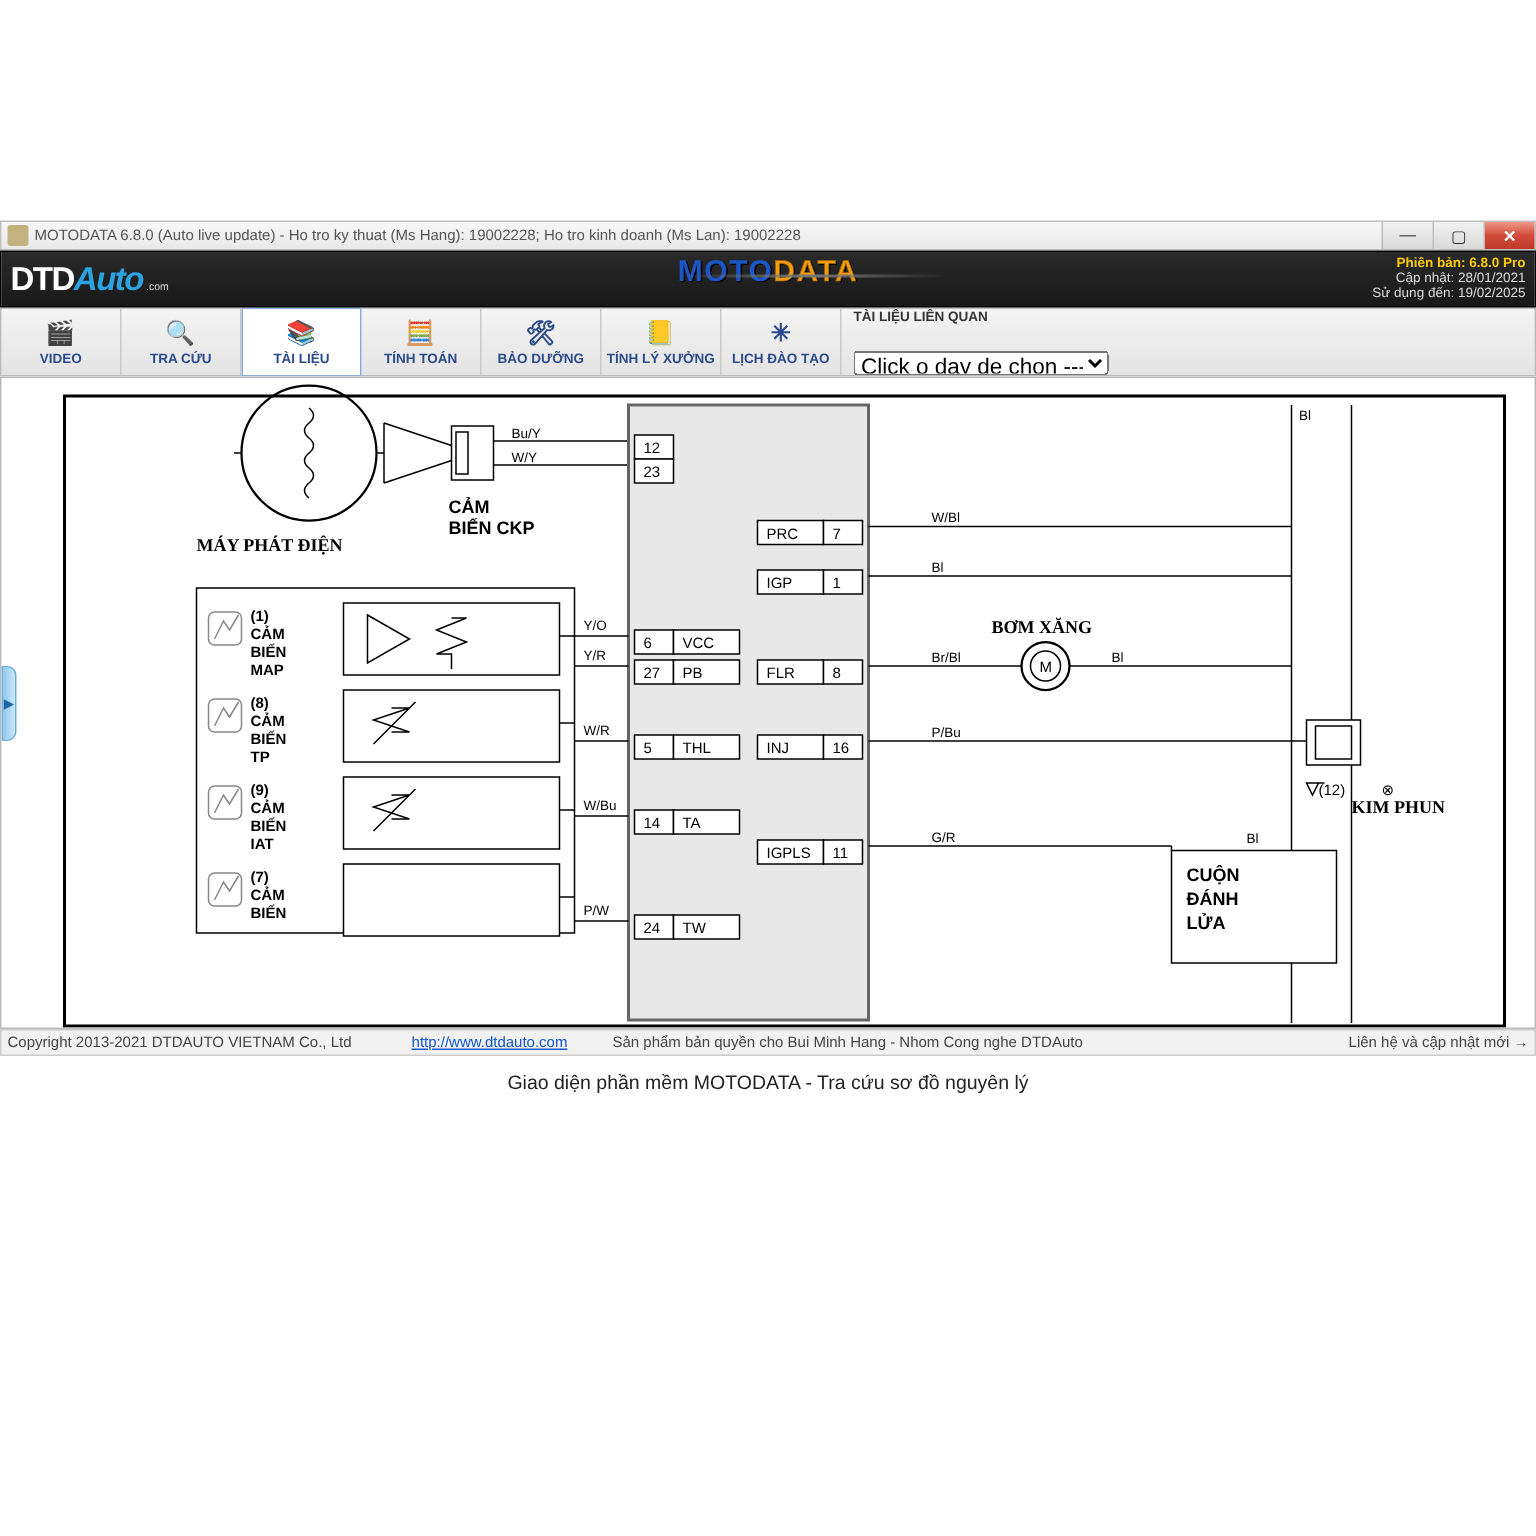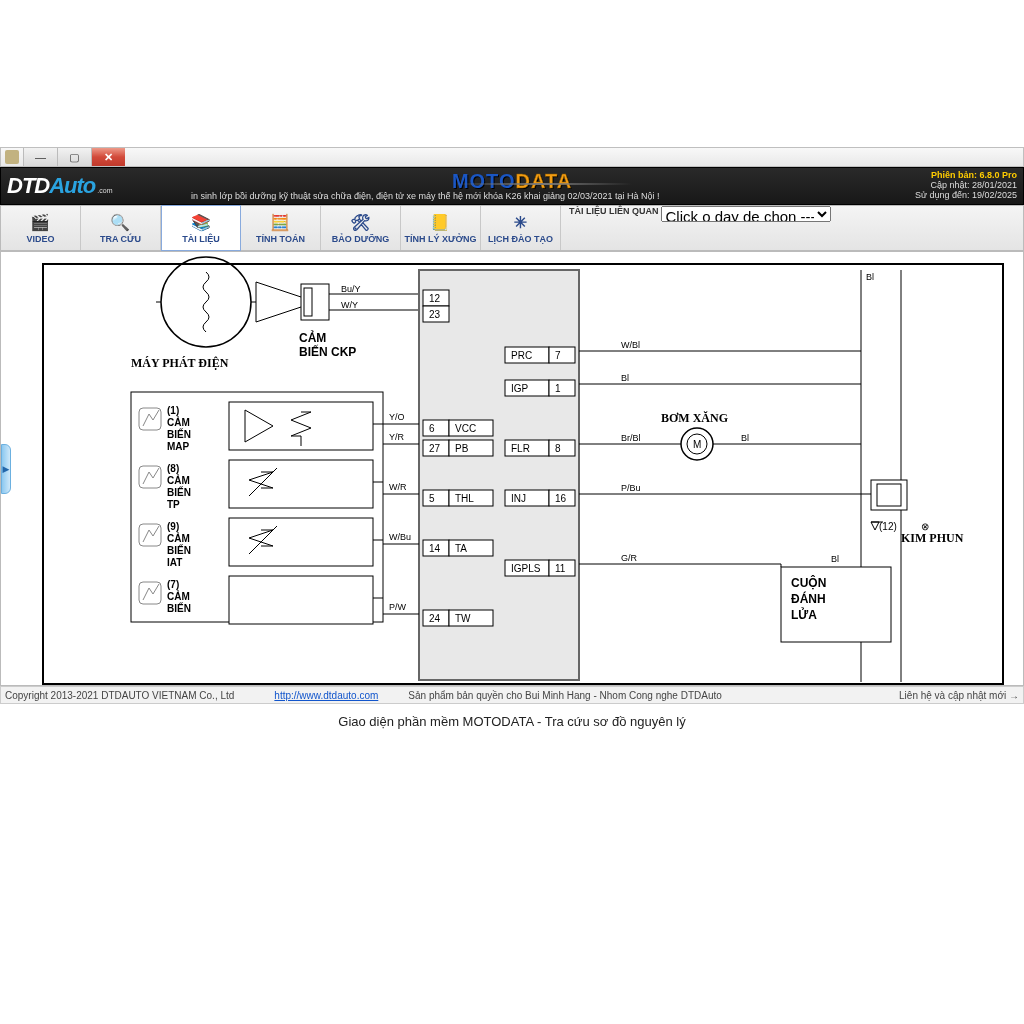--- a/index.html
+++ b/index.html
@@ -11,39 +11,39 @@
   .titlebar { height:20px; background:linear-gradient(#f8f8f8,#e8e8e8); border:1px solid #bfbfbf; display:flex; align-items:center; font-size:10px; color:#555; position:relative;}
   .titlebar .ticon { width:14px; height:14px; margin:0 4px; background:#c2b280; border-radius:2px;}
   .titlebar .txt { flex:1; white-space:nowrap; overflow:hidden;}
   .winbtns { display:flex; height:100%;}
   .winbtn { width:34px; height:100%; display:flex; align-items:center; justify-content:center; border-left:1px solid #bbb; background:linear-gradient(#f2f2f2,#d8d8d8); font-size:11px; color:#333;}
   .winbtn.close { background:linear-gradient(#e98,#d24a3a,#c0392b); color:#fff; font-weight:bold;}
 
   
   .banner { height:38px; background:linear-gradient(#2a2a2a,#181818); display:flex; align-items:center; color:#fff; position:relative; border:1px solid #000;}
   .logo { margin-left:6px; display:flex; align-items:baseline;}
-  .logo .dtd { font-family: "Arial Black", Arial; font-size:22px; font-style:italic; font-weight:900; color:#fff; letter-spacing:-1px;}
+  .logo .dtd { font-family: "Arial Black", Arial; font-size:22px; font-weight:900; color:#fff; letter-spacing:-1px;}
   .logo .auto { font-family:"Arial Black",Arial; font-size:22px; font-style:italic; font-weight:900; color:#2aa3e0; letter-spacing:-1px;}
   .logo .com { font-size:7px; color:#ddd; margin-left:2px;}
   .subtitle { font-size:9px; color:#ddd; position:absolute; left:190px; bottom:3px;}
   .centerlogo { position:absolute; left:50%; top:2px; transform:translateX(-50%); display:flex; flex-direction:column; }
   .centerlogo .mtd { font-family:"Arial Black",Arial; font-size:20px; font-weight:900; letter-spacing:1px; position:relative;}
   .centerlogo .moto { color:#1a56c4; text-shadow:1px 1px 0 #000;}
   .centerlogo .data { color:#f39c12; -webkit-text-stroke:0.5px #8a5a00; text-shadow:1px 1px 0 #000;}
   .centerlogo .crease { height:2px; width:180px; background:linear-gradient(90deg,transparent,#777,transparent); position:absolute; top:58%;}
   .verinfo { position:absolute; right:6px; top:2px; text-align:right; font-size:9px; }
   .verinfo .v1 { color:#ffcc00; font-weight:bold;}
   .verinfo .v2, .verinfo .v3 { color:#ddd;}
 
   
   .toolbar { height:46px; background:linear-gradient(#f4f4f4,#e4e4e4); border:1px solid #bbb; display:flex; align-items:stretch;}
   .tbtn { width:80px; border-right:1px solid #c8c8c8; display:flex; flex-direction:column; align-items:center; justify-content:center; font-size:9px; font-weight:bold; color:#2b4a8b; cursor:pointer; gap:2px;}
   .tbtn.active { background:#fff; border:1px solid #88aadd; margin:-1px 0;}
   .tbtn .ic { width:22px; height:20px; display:flex; align-items:center; justify-content:center; font-size:16px;}
-  .rel { margin-left:8px; display:flex; flex-direction:row; justify-content:flex-start; gap:2px; font-size:9px;}
+  .rel { margin-left:8px; display:flex; flex-direction:column; justify-content:space-between; gap:2px; font-size:9px;}
   .rel-label { font-weight:bold; color:#333;}
   .rel select { width:170px; font-size:15px; height:16px;}
 
   
   .content { height:435px; background:#fff; border:1px solid #bbb; position:relative; overflow:hidden;}
   .diagram { position:absolute; left:0; top:0; width:1024px; height:435px;}
   .diagram line.wire { stroke:#000; stroke-width:1px;}
   .diagram rect.box { fill:#fff; stroke:#000; stroke-width:1px;}
   .diagram text { font-size:10px; fill:#000; font-family:Arial;}
   .diagram text.lbl { font-size:9px;}
@@ -58,34 +58,34 @@
   .caption { text-align:center; font-size:13px; color:#222; padding:10px 0; }
 </style>
 </head>
 <body>
 
 <div class="whitepad"></div>
 <div class="app">
 
   <div class="titlebar">
     <div class="ticon"></div>
+    <div class="txt">MOTODATA 6.8.0 (Auto live update) - Ho tro ky thuat (Ms Hang): 19002228; Ho tro kinh doanh (Ms Lan): 19002228</div>
     <div class="winbtns">
       <div class="winbtn">—</div>
       <div class="winbtn">▢</div>
       <div class="winbtn close">✕</div>
     </div>
   </div>
 
   <div class="banner">
     <div class="logo">
       <span class="dtd">DTD</span>
         <span class="auto">Auto</span>
         <span class="com">.com</span>
     </div>
-    <div class="subtitle">in sinh lớp bồi dưỡng kỹ thuật sửa chữa điện, điện tử xe máy thế hệ mới khóa K26 khai giảng 02/03/2021 tại Hà Nội !</div>
     <div class="centerlogo">
       <div class="mtd">
         <span class="moto">MOTO</span><span class="data">DATA</span>
         <div class="crease"></div>
       </div>
     </div>
     <div class="verinfo">
       <div class="v1">Phiên bản: 6.8.0 Pro</div>
       <div class="v2">Cập nhật: 28/01/2021</div>
       <div class="v3">Sử dụng đến: 19/02/2025</div>

